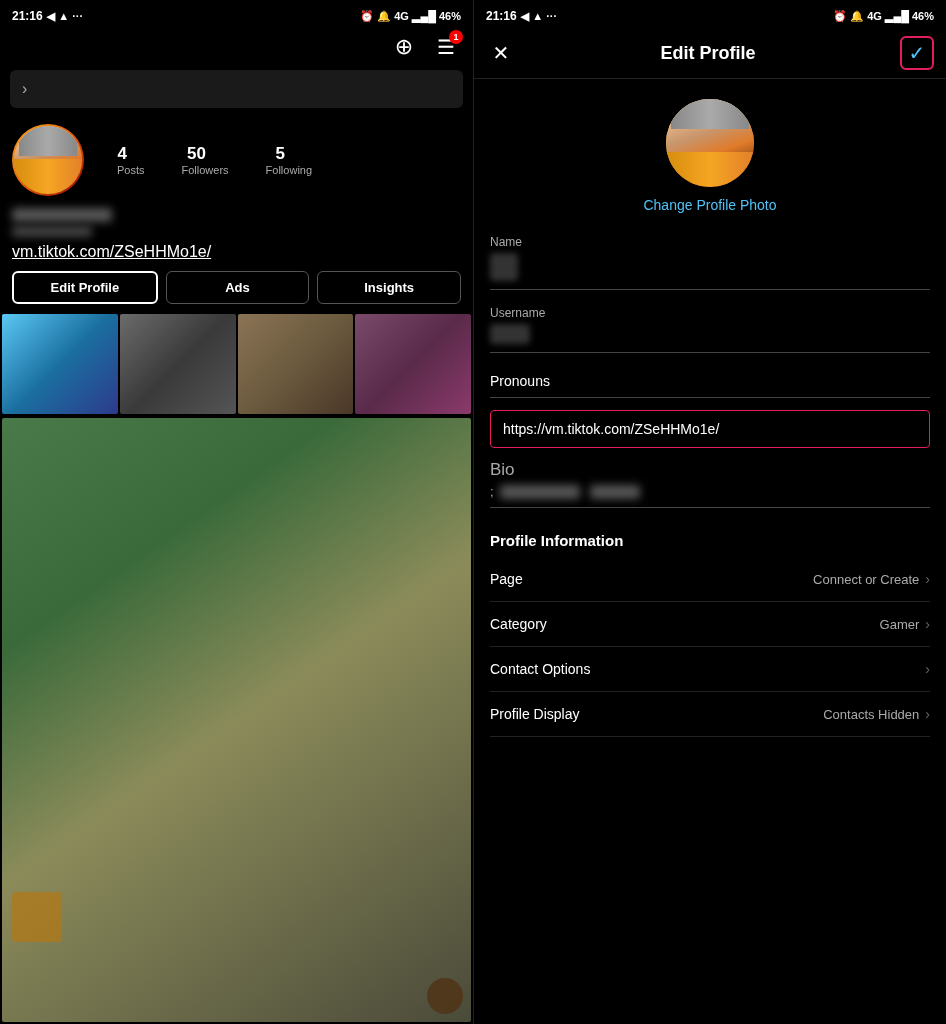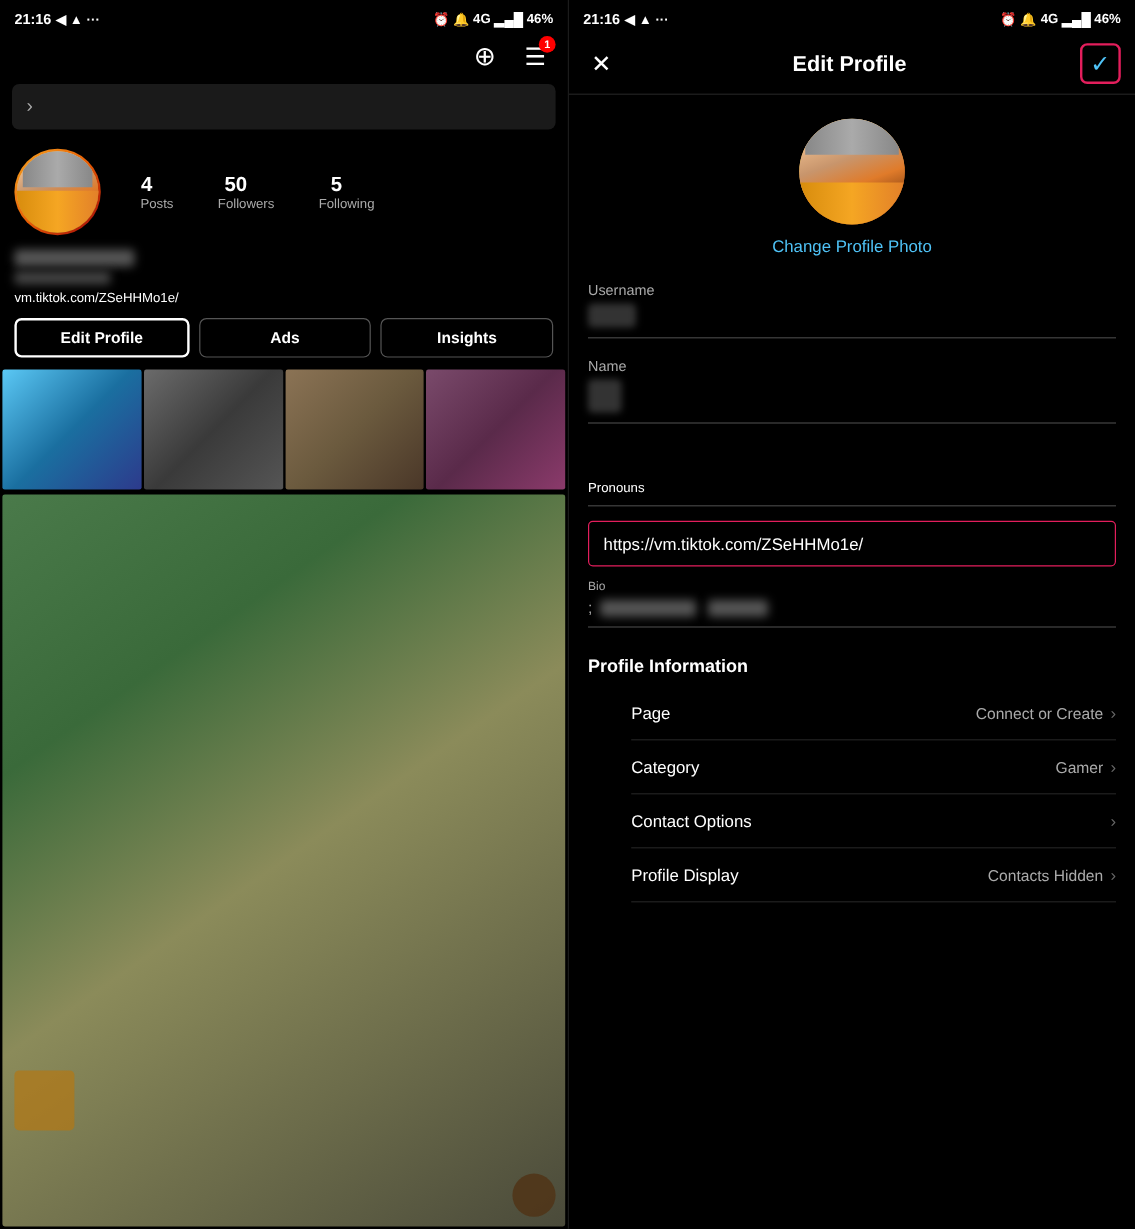--- a/index.html
+++ b/index.html
@@ -154,23 +154,24 @@
       margin-bottom: 4px;
       filter: blur(4px);
     }
     .blurred-sub {
       width: 80px; height: 11px;
       background: #444;
       border-radius: 3px;
       filter: blur(4px);
     }
     .profile-url {
-      font-size: 11px;
+      font-size: 16px;
       color: #fff;
       padding: 2px 12px 6px;
+      text-decoration: underline;
     }
 
     
     .action-buttons {
       display: flex;
       gap: 8px;
       padding: 4px 12px 10px;
     }
     .action-btn {
       flex: 1;
@@ -307,23 +308,22 @@
       font-size: 14px;
       outline: none;
     }
 
     
     .pronouns-field {
       border-bottom: 1px solid #444;
       padding: 12px 0 8px;
     }
     .pronouns-label {
-      font-size: 11px;
-      color: #fff;
-      margin-top: 28px;
+      font-size: 14px;
+      color: #fff;
     }
 
     
     .website-field-container {
       border: 1.5px solid #e31e5c;
       border-radius: 4px;
       padding: 10px 12px;
       margin: 12px 0 4px;
     }
     .website-label {
@@ -331,21 +331,21 @@
       color: #aaa;
       margin-bottom: 4px;
     }
     .website-value {
       font-size: 14px;
       color: #fff;
     }
 
     
     .bio-label {
-      font-size: 10px;
+      font-size: 17px;
       color: #aaa;
       margin-top: 12px;
       margin-bottom: 4px;
     }
     .bio-row {
       display: flex;
       align-items: center;
       gap: 6px;
       border-bottom: 1px solid #444;
       padding-bottom: 8px;
@@ -369,21 +369,20 @@
       margin-top: 20px;
       margin-bottom: 8px;
     }
     .info-row {
       display: flex;
       justify-content: space-between;
       align-items: center;
       padding: 14px 0;
       border-bottom: 1px solid #222;
       cursor: pointer;
-      margin-left: 36px;
     }
     .info-row-label {
       font-size: 14px;
       color: #fff;
     }
     .info-row-right {
       display: flex;
       align-items: center;
       gap: 6px;
       color: #aaa;
@@ -542,31 +541,31 @@
     <div class="right-avatar-section">
       <div class="right-avatar">
         <div class="avatar-decoration"></div>
         <div class="avatar-headwrap"></div>
         <div class="avatar-body"></div>
       </div>
       <span class="change-photo-link">Change Profile Photo</span>
     </div>
 
     <div class="form-field">
-      <div class="field-label">Username</div>
-      <div class="field-row">
-        <div class="field-icon" style="width:40px; height:20px;"></div>
-      </div>
-    </div>
-
-    <div class="form-field">
       <div class="field-label">Name</div>
       <div class="field-row">
         <div class="field-icon"></div>
         <input class="field-input" type="text" value="" style="border: none; background: transparent; color: rgb(255, 255, 255); font-size: 14px; flex: 1 1 0%; outline: none;">
+      </div>
+    </div>
+
+    <div class="form-field">
+      <div class="field-label">Username</div>
+      <div class="field-row">
+        <div class="field-icon" style="width:40px; height:20px;"></div>
       </div>
     </div>
 
     <div class="pronouns-field">
       <div class="pronouns-label">Pronouns</div>
     </div>
 
     <div class="website-field-container">
       <div class="website-value">https://vm.tiktok.com/ZSeHHMo1e/</div>
     </div>

